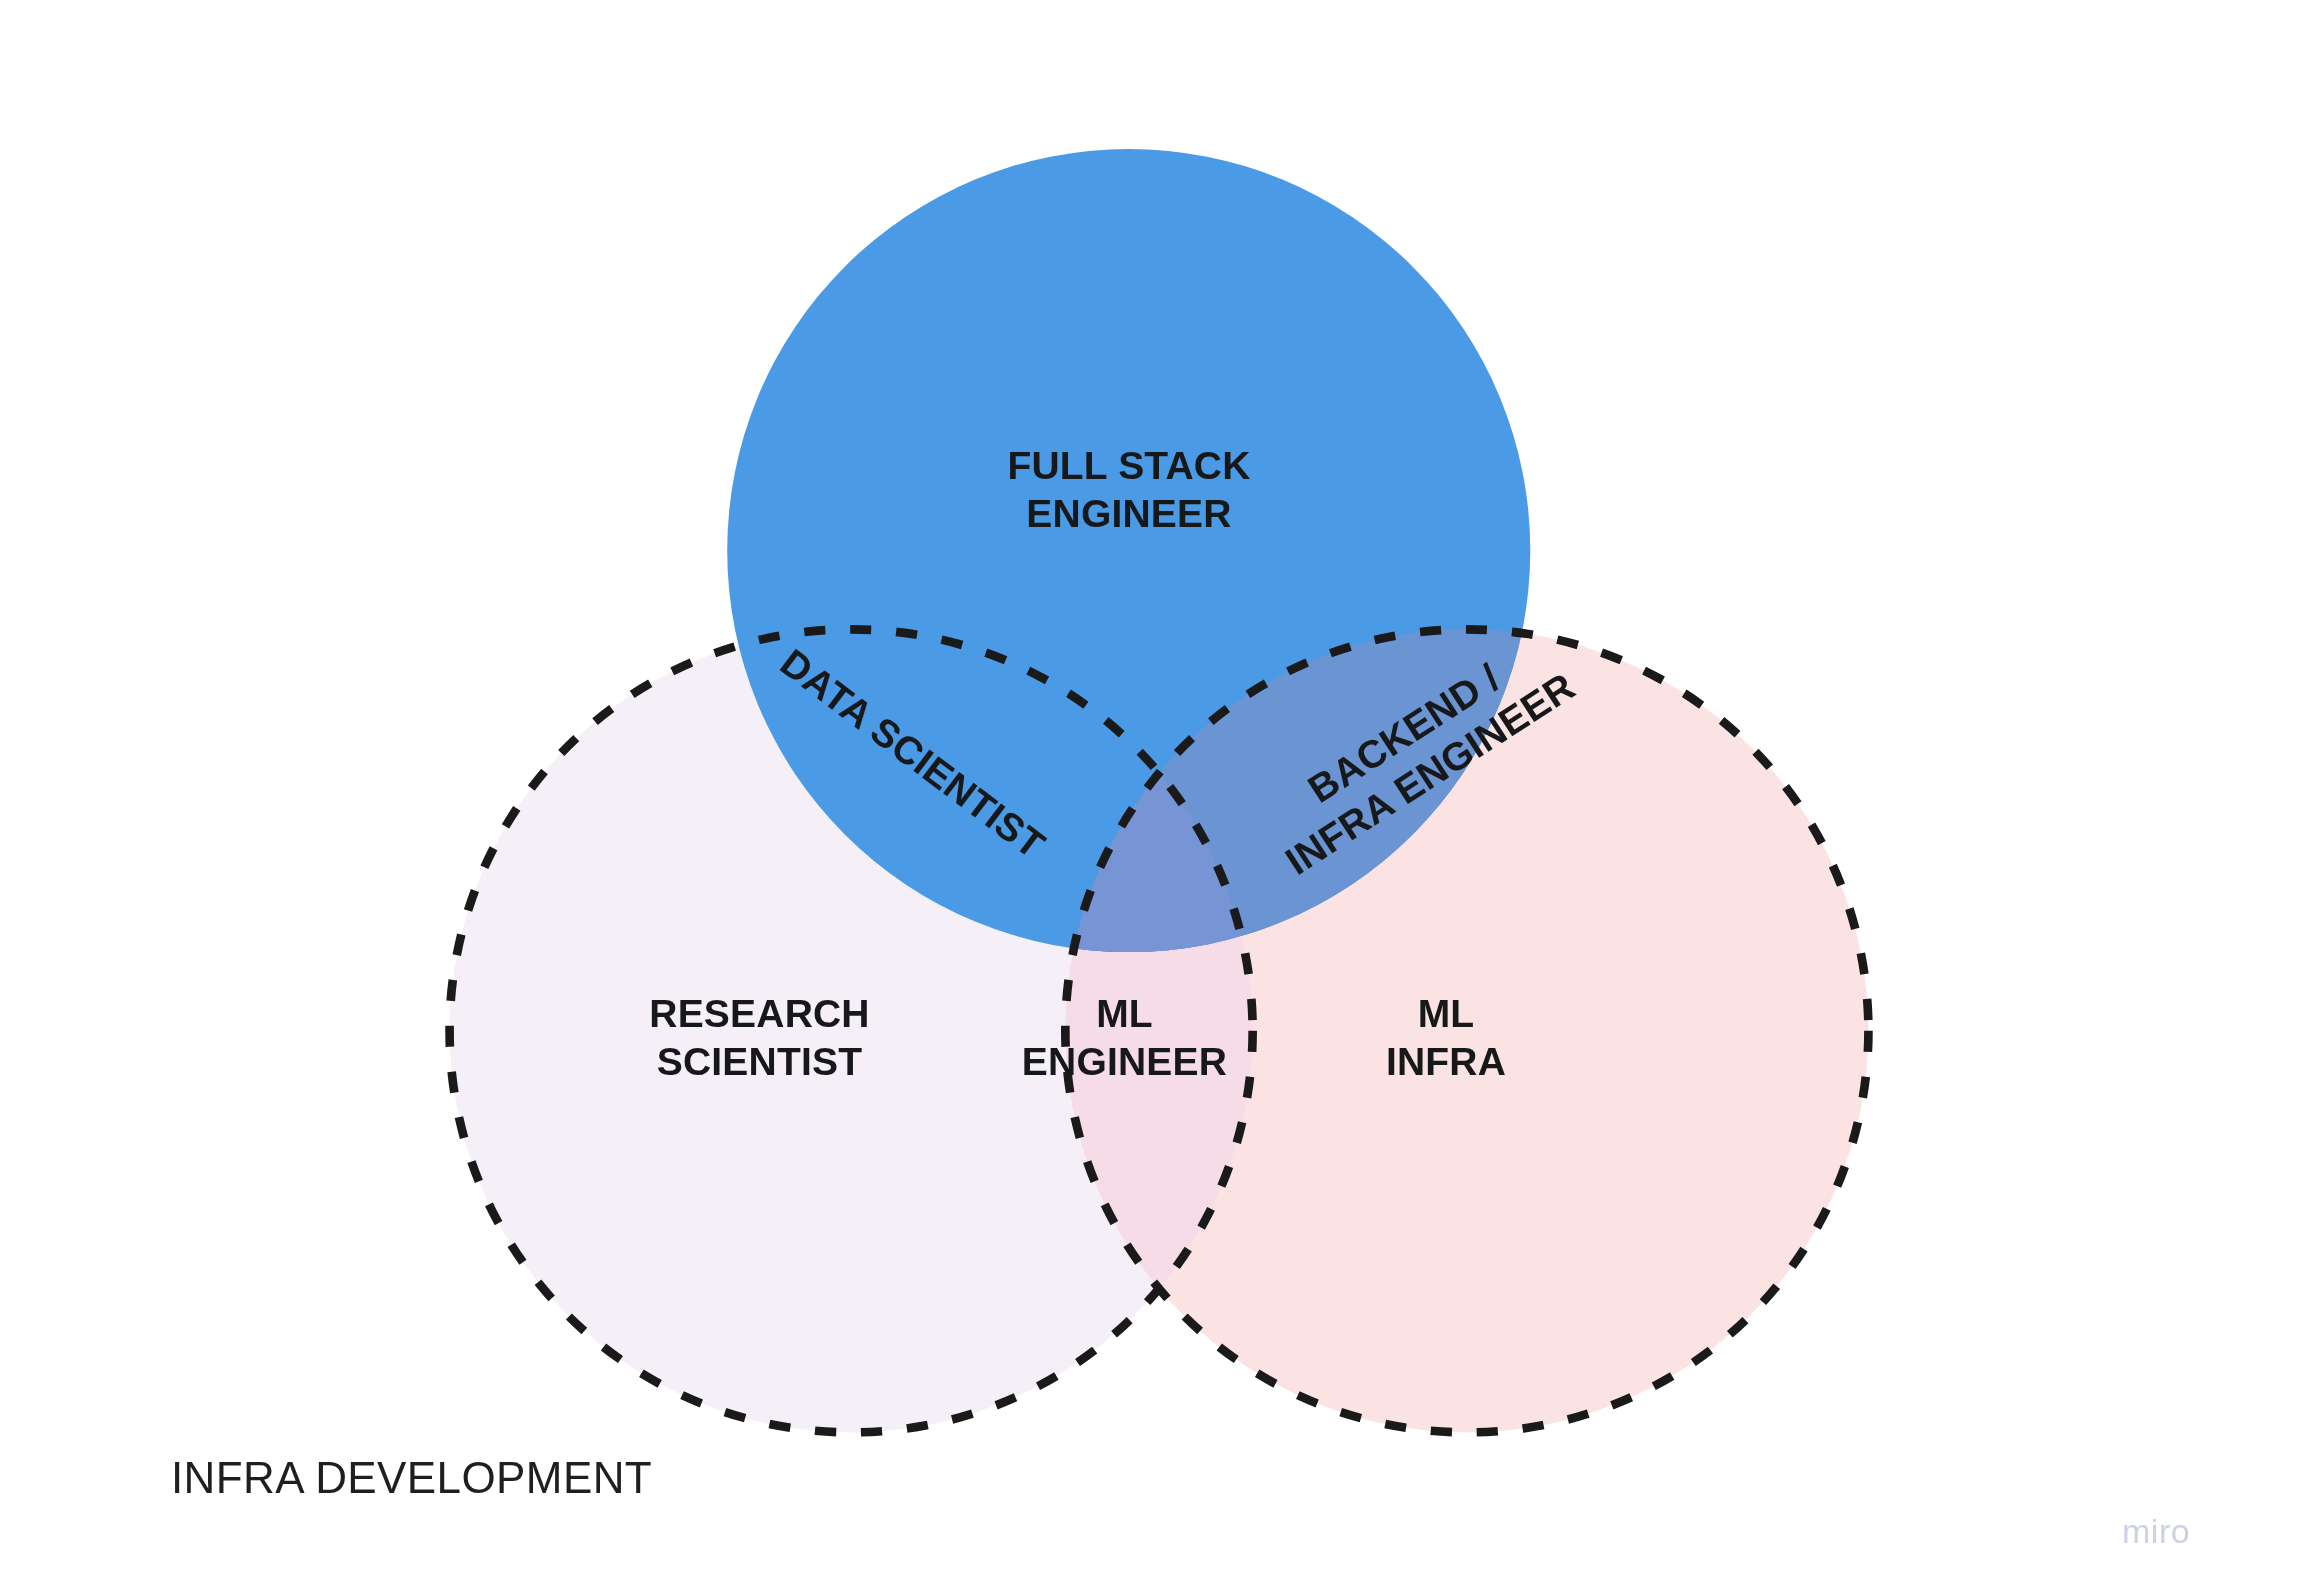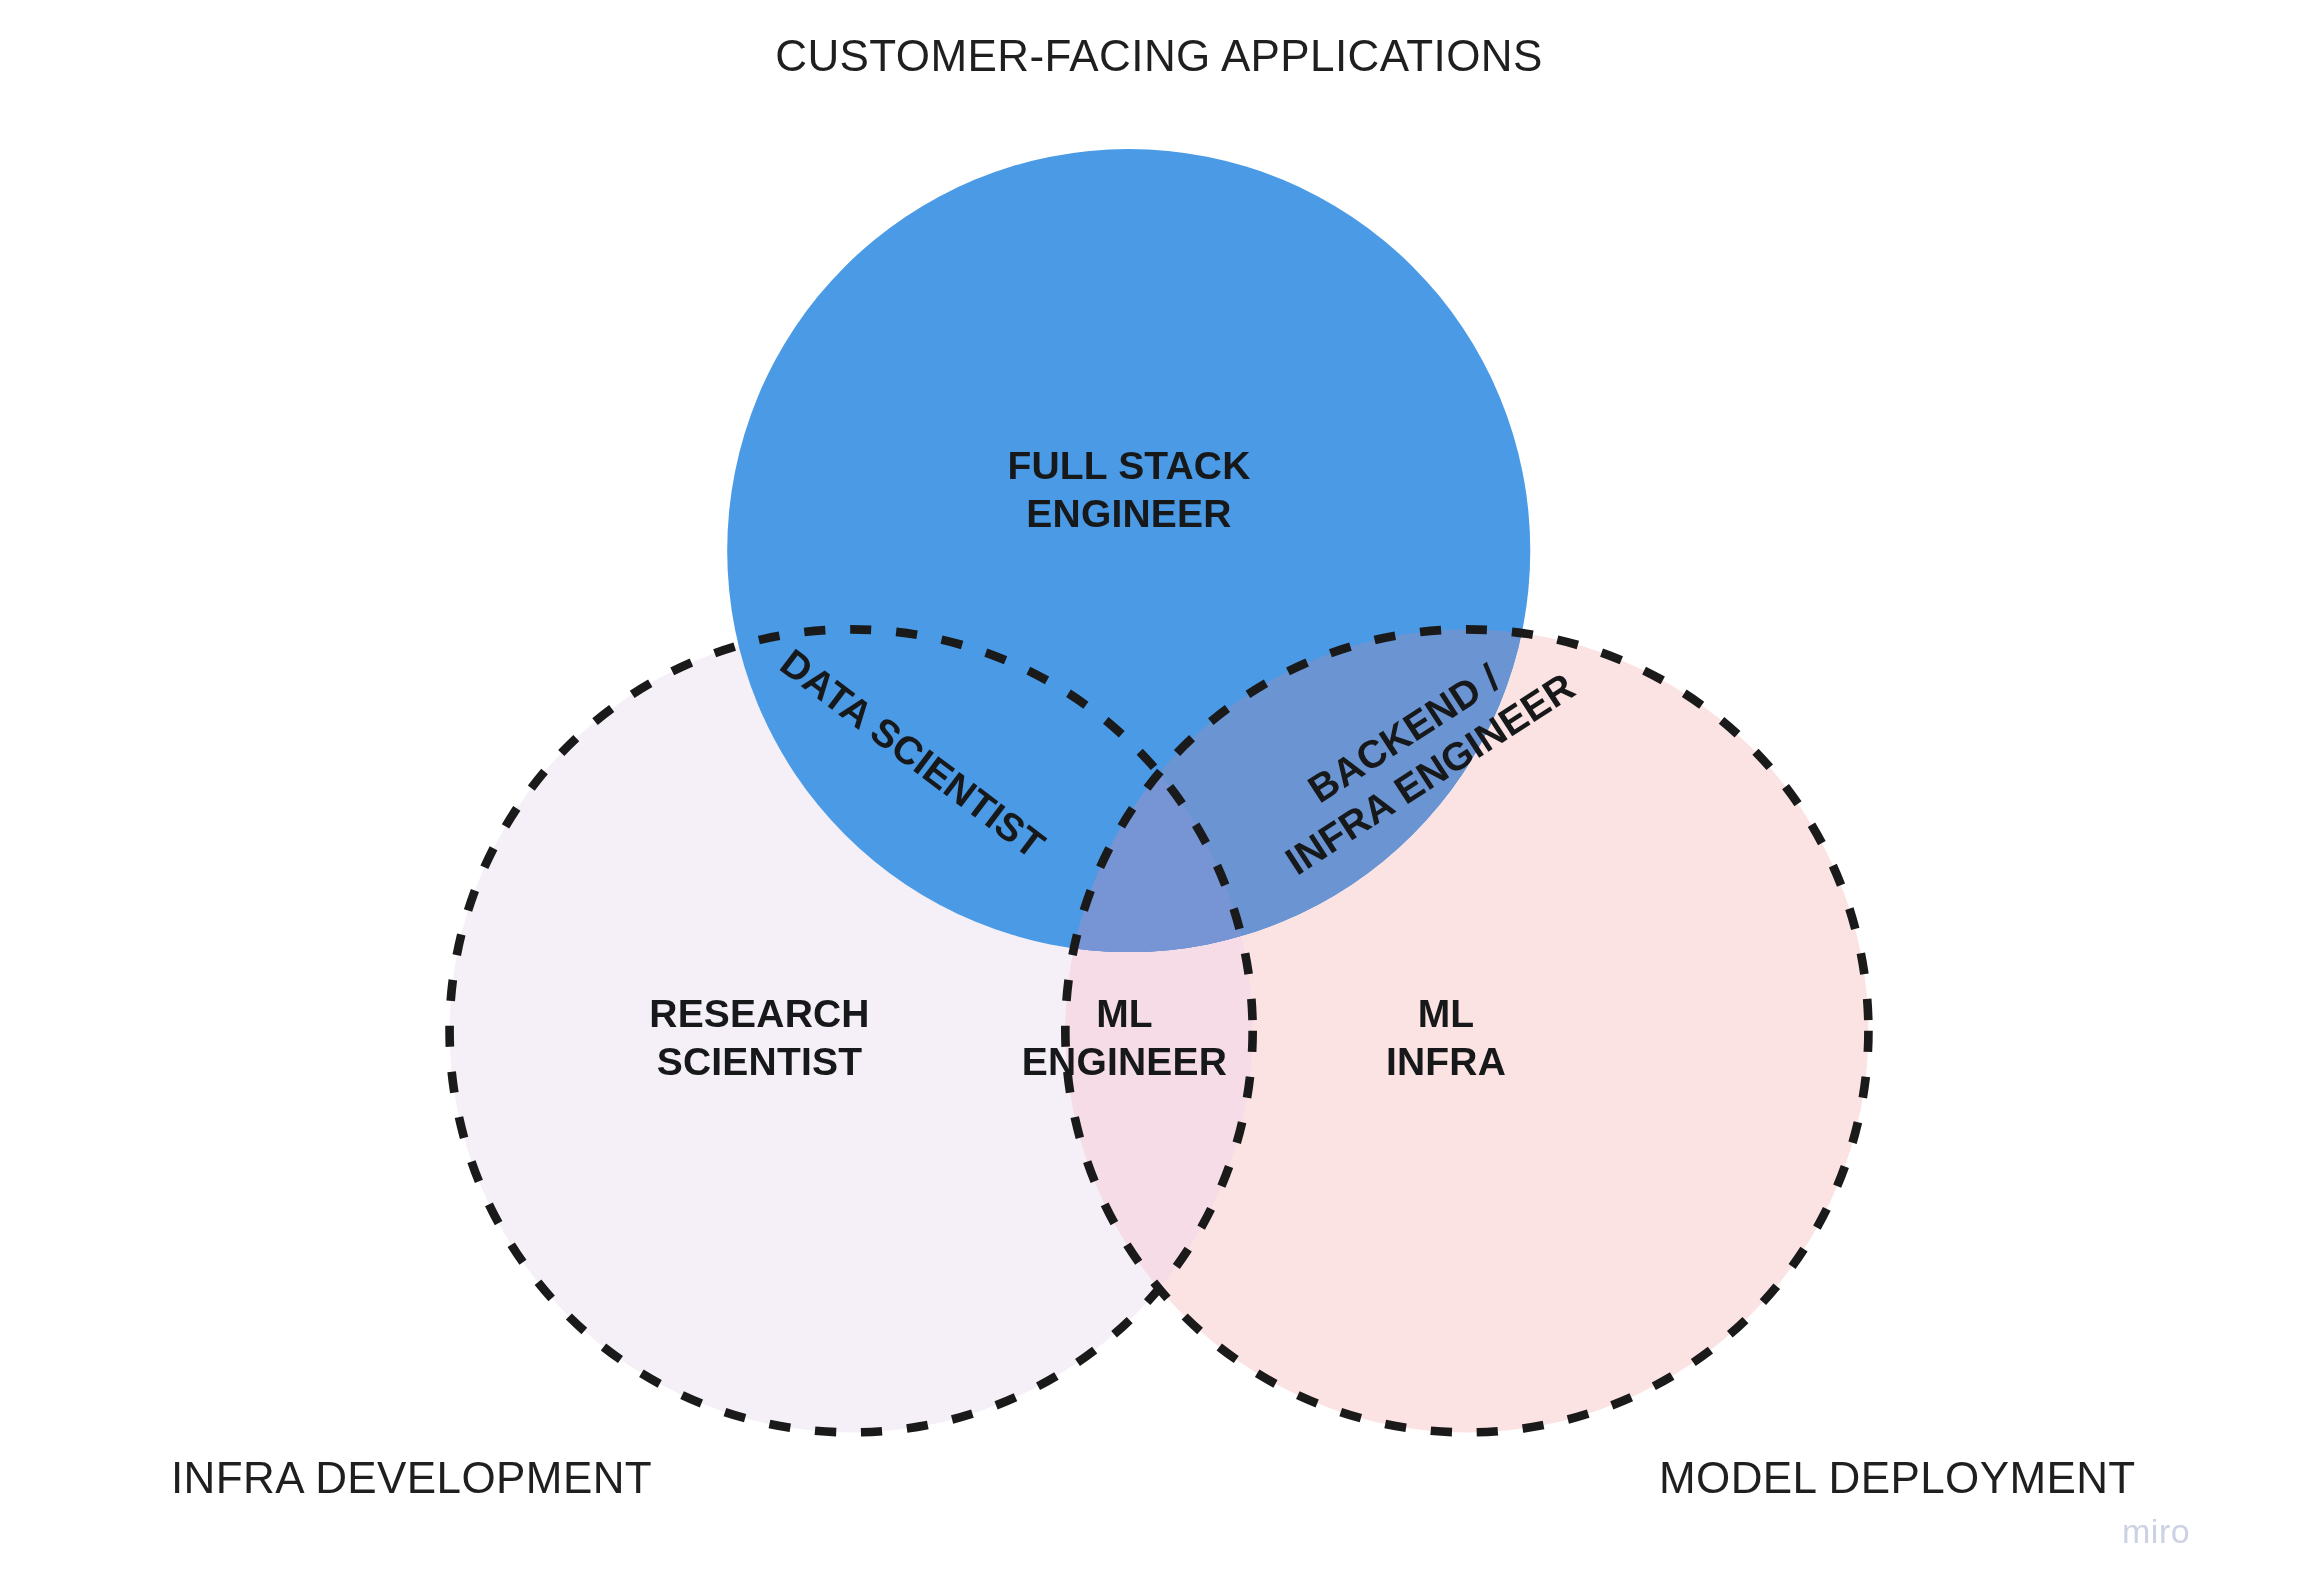--- a/index.html
+++ b/index.html
@@ -154,25 +154,23 @@
     <g clip-path="url(#clip-top)">
       <g clip-path="url(#clip-left)">
         <circle cx="1527" cy="1073" r="418" fill="#7795d4"></circle>
       </g>
     </g>
 
     <circle cx="886" cy="1073" r="418" fill="none" stroke="#1a1a1a" stroke-width="9" stroke-dasharray="22 26" stroke-linecap="butt"></circle>
     <circle cx="1527" cy="1073" r="418" fill="none" stroke="#1a1a1a" stroke-width="9" stroke-dasharray="22 26" stroke-linecap="butt"></circle>
   </svg>
 
-  <div class="outer-label" id="label-top">CUSTOMER-FACING APPLICATIONS</div>
 
   <div class="outer-label" id="label-bottom-left">INFRA DEVELOPMENT</div>
 
-  <div class="outer-label" id="label-bottom-right">MODEL DEPLOYMENT</div>
 
   <div class="region-label" id="label-full-stack">FULL STACK
 ENGINEER</div>
 
   <div class="region-label" id="label-research-scientist">RESEARCH
 SCIENTIST</div>
 
   <div class="region-label" id="label-ml-infra">ML
 INFRA</div>
 

